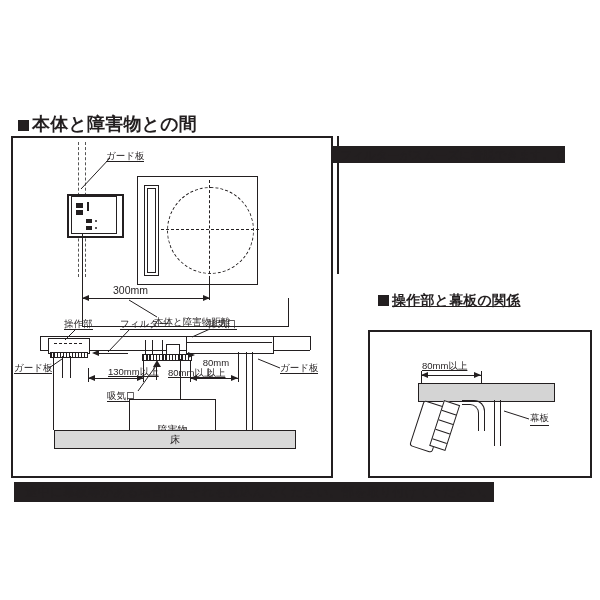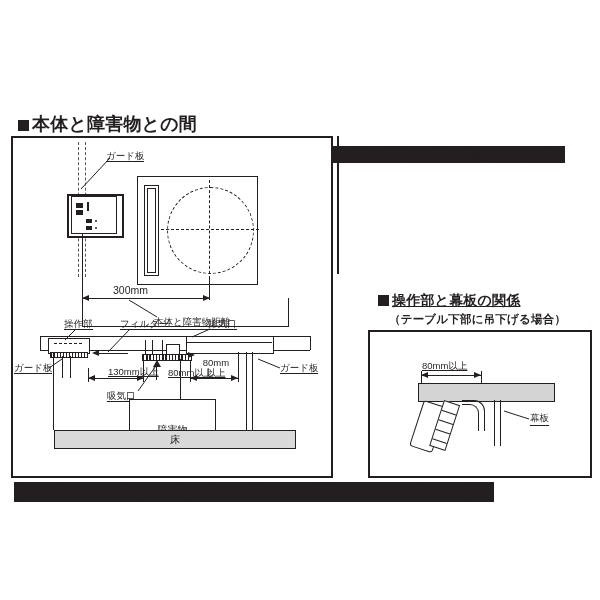--- a/index.html
+++ b/index.html
@@ -296,21 +296,20 @@
     <span class="ln ind">るため、本体前面と障害物（テーブルガー</span>
     <span class="ln ind">ド板や壁など）の間は十分な距離を取って</span>
     <span class="ln ind">ください。</span>
     <span class="ln ind">130mm以上（推奨）離していただくと、</span>
     <span class="ln ind">フィルターがスムーズに着脱できます。</span>
   </div>
 
   <div class="sec-head" id="head-right">
     <span class="sq"></span><span>操作部と幕板の関係</span>
   </div>
-  <div class="sec-head" id="head-right-sub">（テーブル下部に吊下げる場合）</div>
 
   <div class="frame" id="right-frame"></div>
   <div>
     <div id="dim80r-line"></div>
     <div class="arrowL" style="left:421px;top:371.5px;"></div>
     <div class="arrowR" style="left:474px;top:371.5px;"></div>
     <div class="ln vln" style="left:421px;top:371px;height:14px;background:#231f20;position:absolute;"></div>
     <div class="ln vln" style="left:481px;top:371px;height:14px;background:#231f20;position:absolute;"></div>
     <div id="dim80r-lbl"><u>80mm以上</u></div>
 

